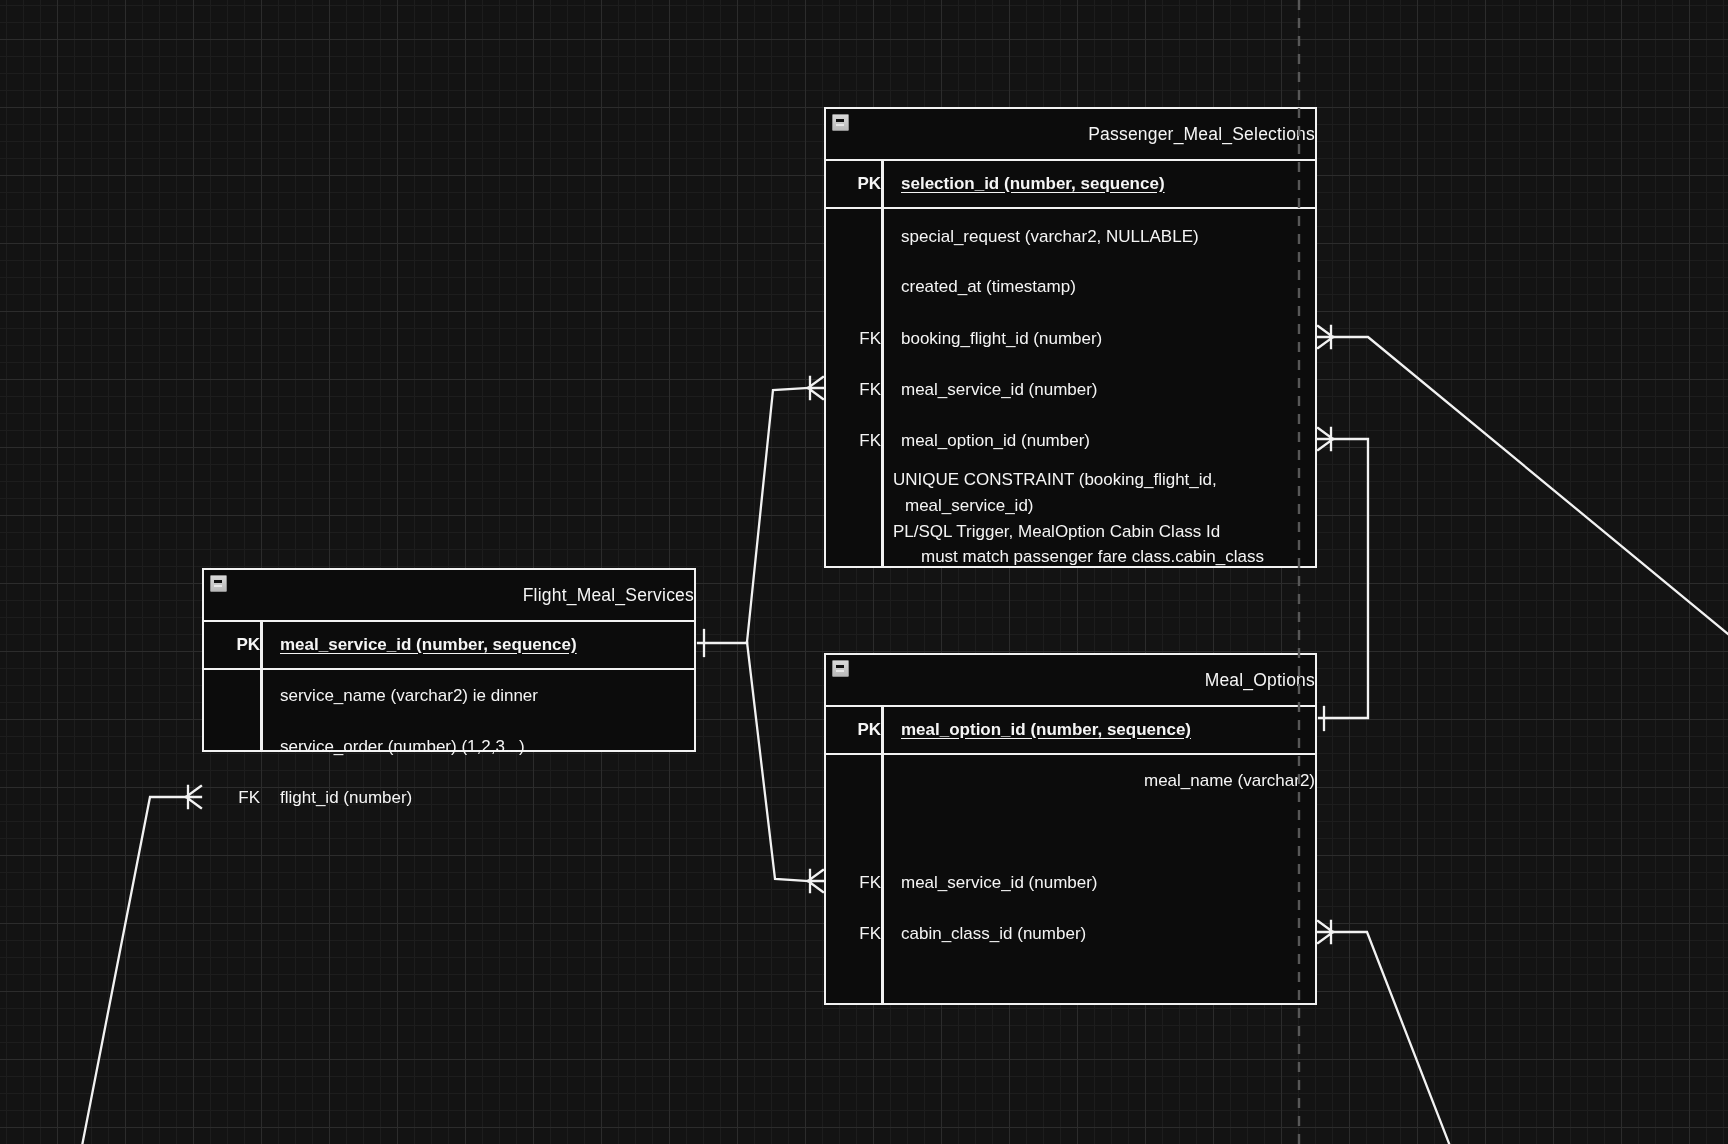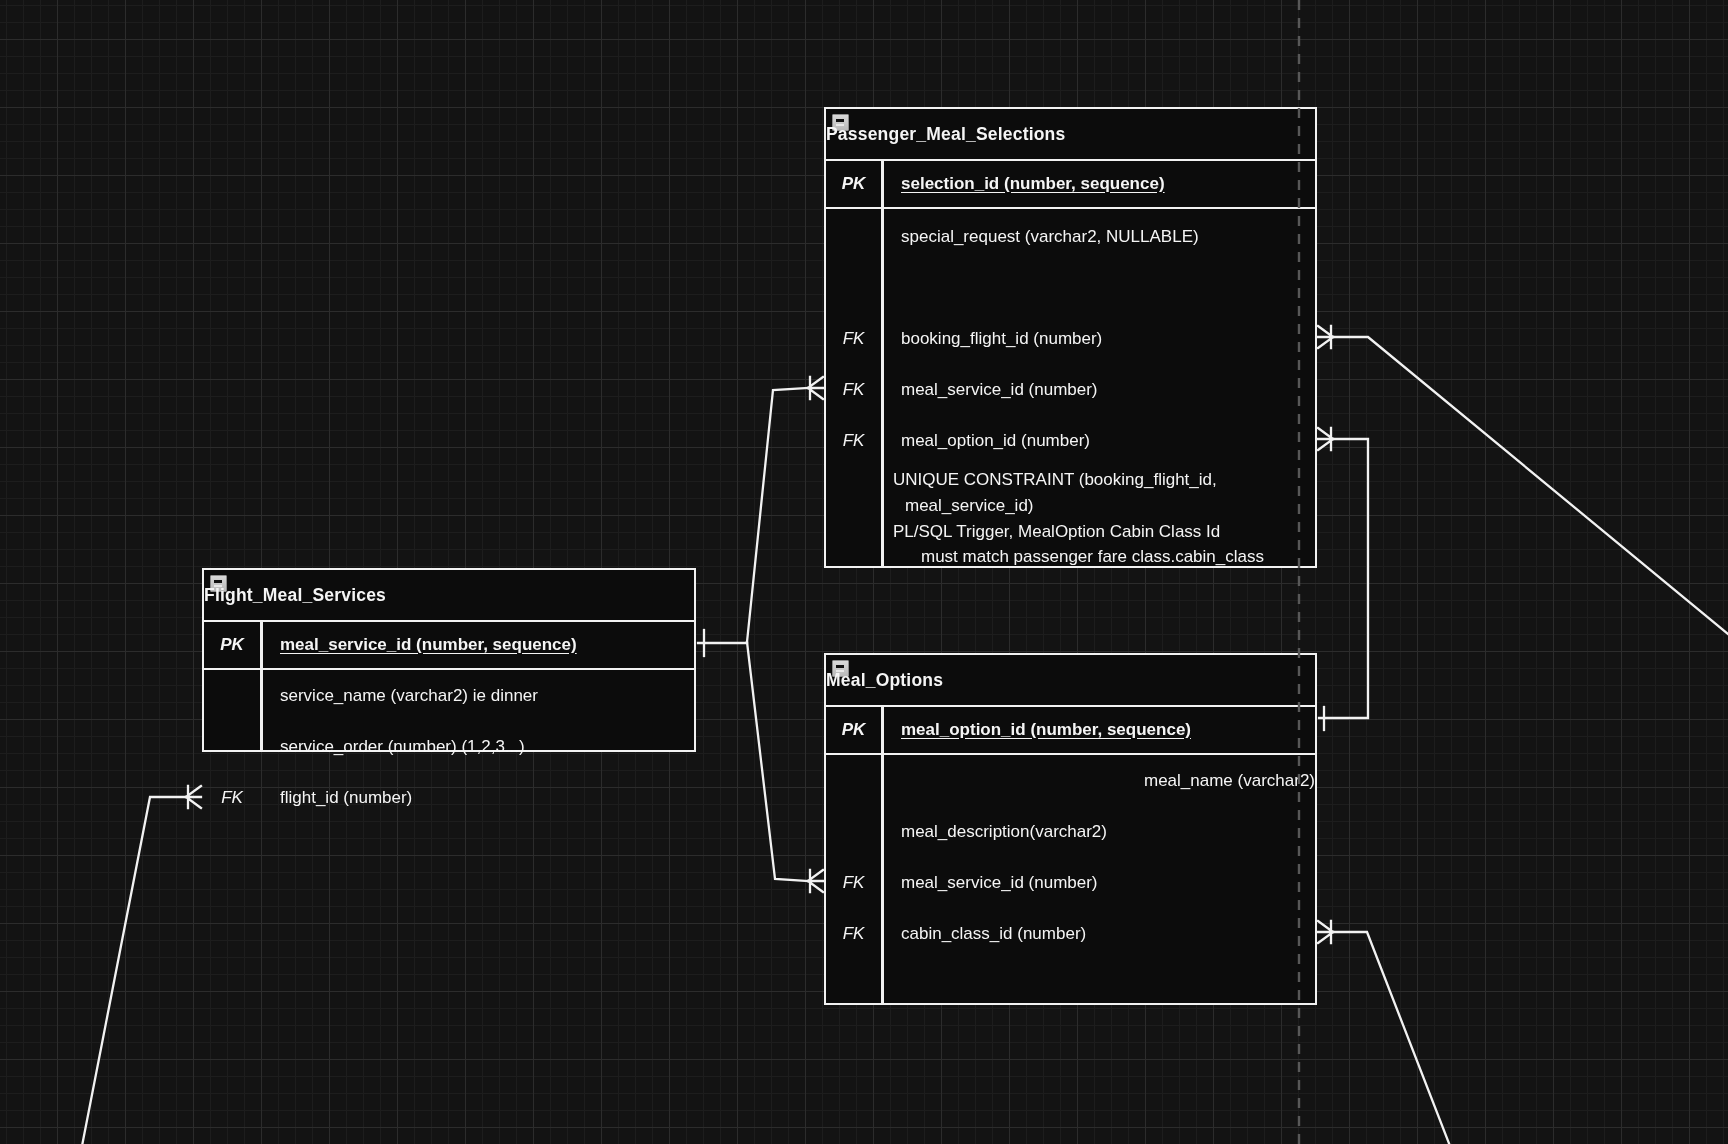--- a/index.html
+++ b/index.html
@@ -26,21 +26,21 @@
     z-index:2;
     box-sizing:border-box;
   }
   .hdr{
     position:absolute;left:0;right:0;top:0;height:49.5px;
     border-bottom:2.5px solid #f2f2f2;
   }
   .title{
     position:absolute;left:0;right:0;top:50%;
     transform:translateY(-50%);
-    text-align:left;font-weight:bold;font-size:17.5px;
+    text-align:right;font-weight:normal;font-size:17.5px;
     letter-spacing:.2px;
   }
   .collapse{
     position:absolute;left:6px;top:5px;width:17px;height:17px;
     background:linear-gradient(#d9d9d9,#b9b9b9);
     border:1px solid #8d8d8d;border-radius:1px;
     box-sizing:border-box;
   }
   .collapse .minus{
     position:absolute;left:3px;top:4px;width:8px;height:3px;
@@ -55,21 +55,21 @@
     border-bottom:2.5px solid #f2f2f2;
     display:flex;align-items:center;
   }
   .vline{
     position:absolute;top:52px;bottom:0;width:2.5px;background:#f2f2f2;
   }
   .row{
     position:absolute;left:0;right:0;transform:translateY(-50%);
     display:flex;align-items:center;white-space:nowrap;
   }
-  .gut{flex:none;text-align:center;font-style:italic;}
+  .gut{flex:none;text-align:right;}
   .gut.pk{font-weight:bold;}
   .fld{padding-left:20px;}
   .pkfld{font-weight:bold;text-decoration:underline;text-underline-offset:3px;}
   .note{
     position:absolute;transform:translateY(-50%);white-space:nowrap;
   }
   .w55 .gut{width:55px;}
   svg.overlay{position:absolute;left:0;top:0;z-index:3;}
 </style>
 </head>
@@ -87,20 +87,24 @@
     </div>
     <div class="pkrow">
       <span class="gut pk">PK</span>
       <span class="fld pkfld">selection_id (number, sequence)</span>
     </div>
     <div class="vline" style="left:55px;"></div>
     <div class="row" style="top:128px;align-items:center;">
       <span class="gut"></span>
       <span class="fld">special_request (varchar2, NULLABLE)</span>
     </div>
+    <div class="row" style="top:178px;">
+      <span class="gut"></span>
+      <span class="fld">created_at (timestamp)</span>
+    </div>
     <div class="row" style="top:230px;">
       <span class="gut">FK</span>
       <span class="fld">booking_flight_id (number)</span>
     </div>
     <div class="row" style="top:281px;">
       <span class="gut">FK</span>
       <span class="fld">meal_service_id (number)</span>
     </div>
     <div class="row" style="top:332px;">
       <span class="gut">FK</span>
@@ -149,24 +153,20 @@
     </div>
     <div class="pkrow">
       <span class="gut pk">PK</span>
       <span class="fld pkfld">meal_option_id (number, sequence)</span>
     </div>
     <div class="vline" style="left:55px;"></div>
     <div class="row" style="top:126px;justify-content:flex-end;">
       <span class="gut"></span>
       <span class="fld">meal_name (varchar2)</span>
     </div>
-    <div class="row" style="top:177px;">
-      <span class="gut"></span>
-      <span class="fld">meal_description(varchar2)</span>
-    </div>
     <div class="row" style="top:228px;">
       <span class="gut">FK</span>
       <span class="fld">meal_service_id (number)</span>
     </div>
     <div class="row" style="top:279px;">
       <span class="gut">FK</span>
       <span class="fld">cabin_class_id (number)</span>
     </div>
   </div>
 

